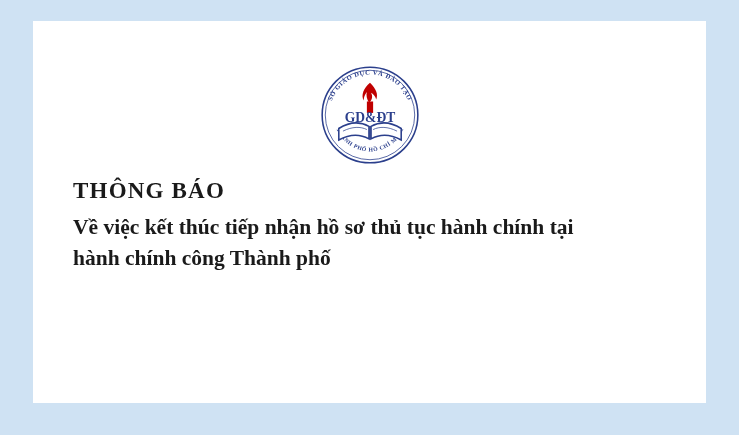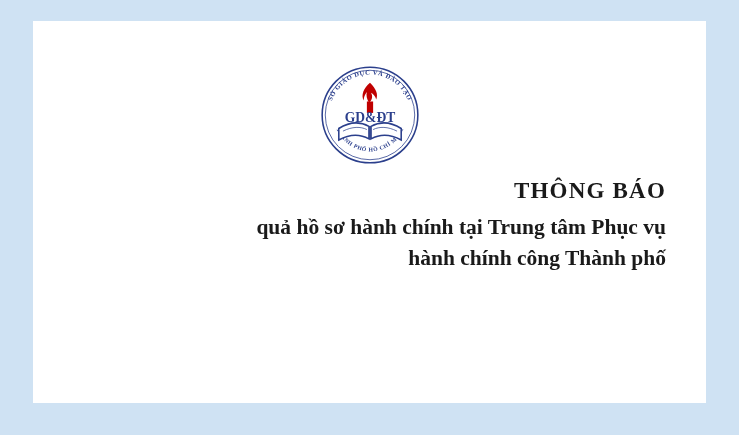--- a/index.html
+++ b/index.html
@@ -40,21 +40,21 @@
   .logo {
     width: 104px;
     height: 104px;
     position: relative;
   }
   .notice {
     position: absolute;
     left: 40px;
     right: 40px;
     top: 155px;
-    text-align: right;
+    text-align: left;
   }
   .notice-title {
     font-size: 23px;
     font-weight: bold;
     color: #1a1a1a;
     letter-spacing: 1.2px;
     line-height: 30px;
     margin-bottom: 6px;
   }
   .notice-line {
@@ -101,18 +101,18 @@
             <rect x="94" y="74" width="12" height="22" fill="#c00000"></rect>
           </g>
 
           <text x="100" y="113" text-anchor="middle" font-family="Liberation Serif, serif" font-size="26" font-weight="bold" fill="#2b3f8c">GD&amp;ĐT</text>
         </svg>
       </div>
     </div>
 
     <div class="notice">
       <div class="notice-title">THÔNG BÁO</div>
-      <div class="notice-line">quả hồ sơ hành chính tại Trung tâm Phục vụ</div>
+      <div class="notice-line">Về việc kết thúc tiếp nhận hồ sơ thủ tục hành chính tại</div>
       <div class="notice-line">hành chính công Thành phố</div>
     </div>
 
   </div>
 </div>
 
 </body></html>

